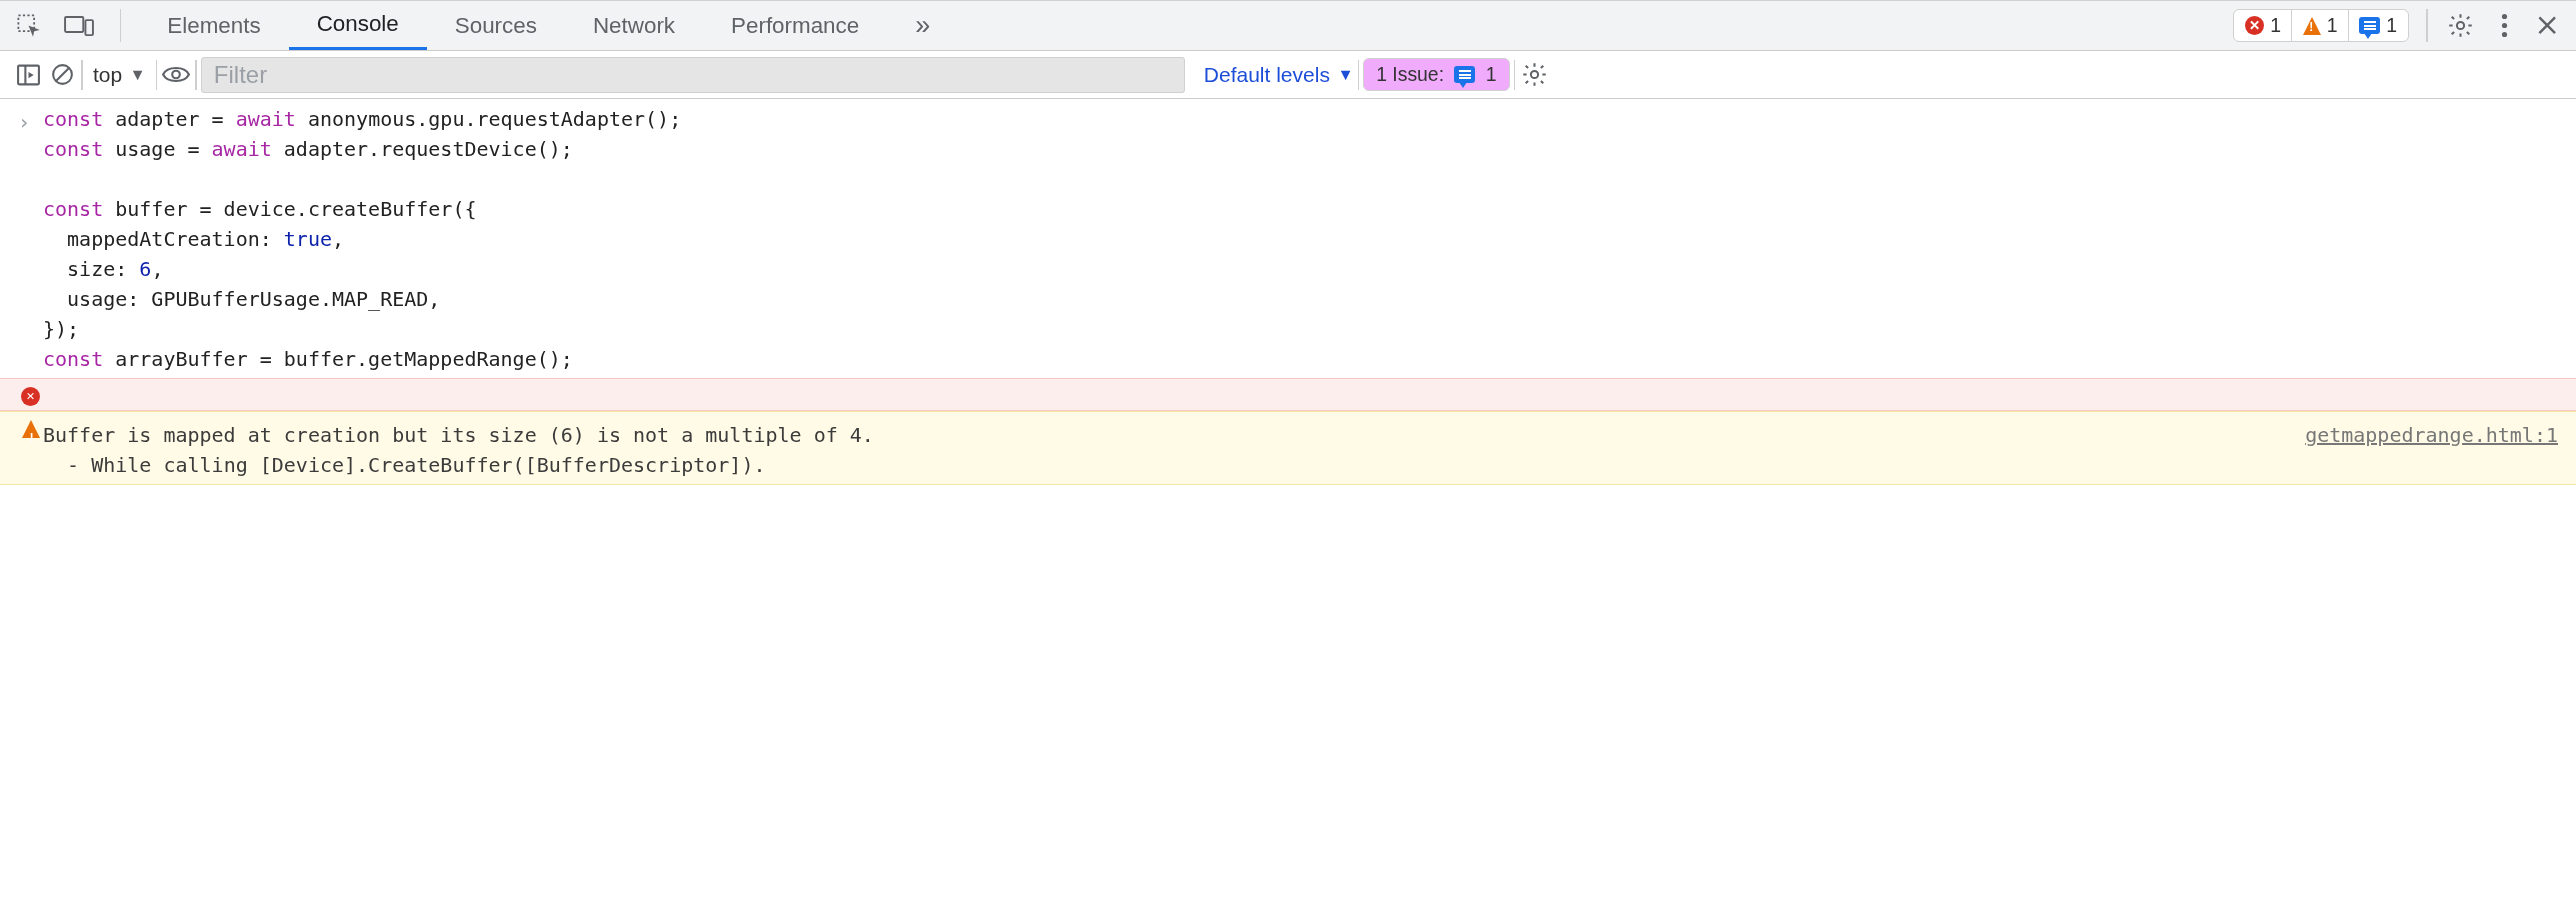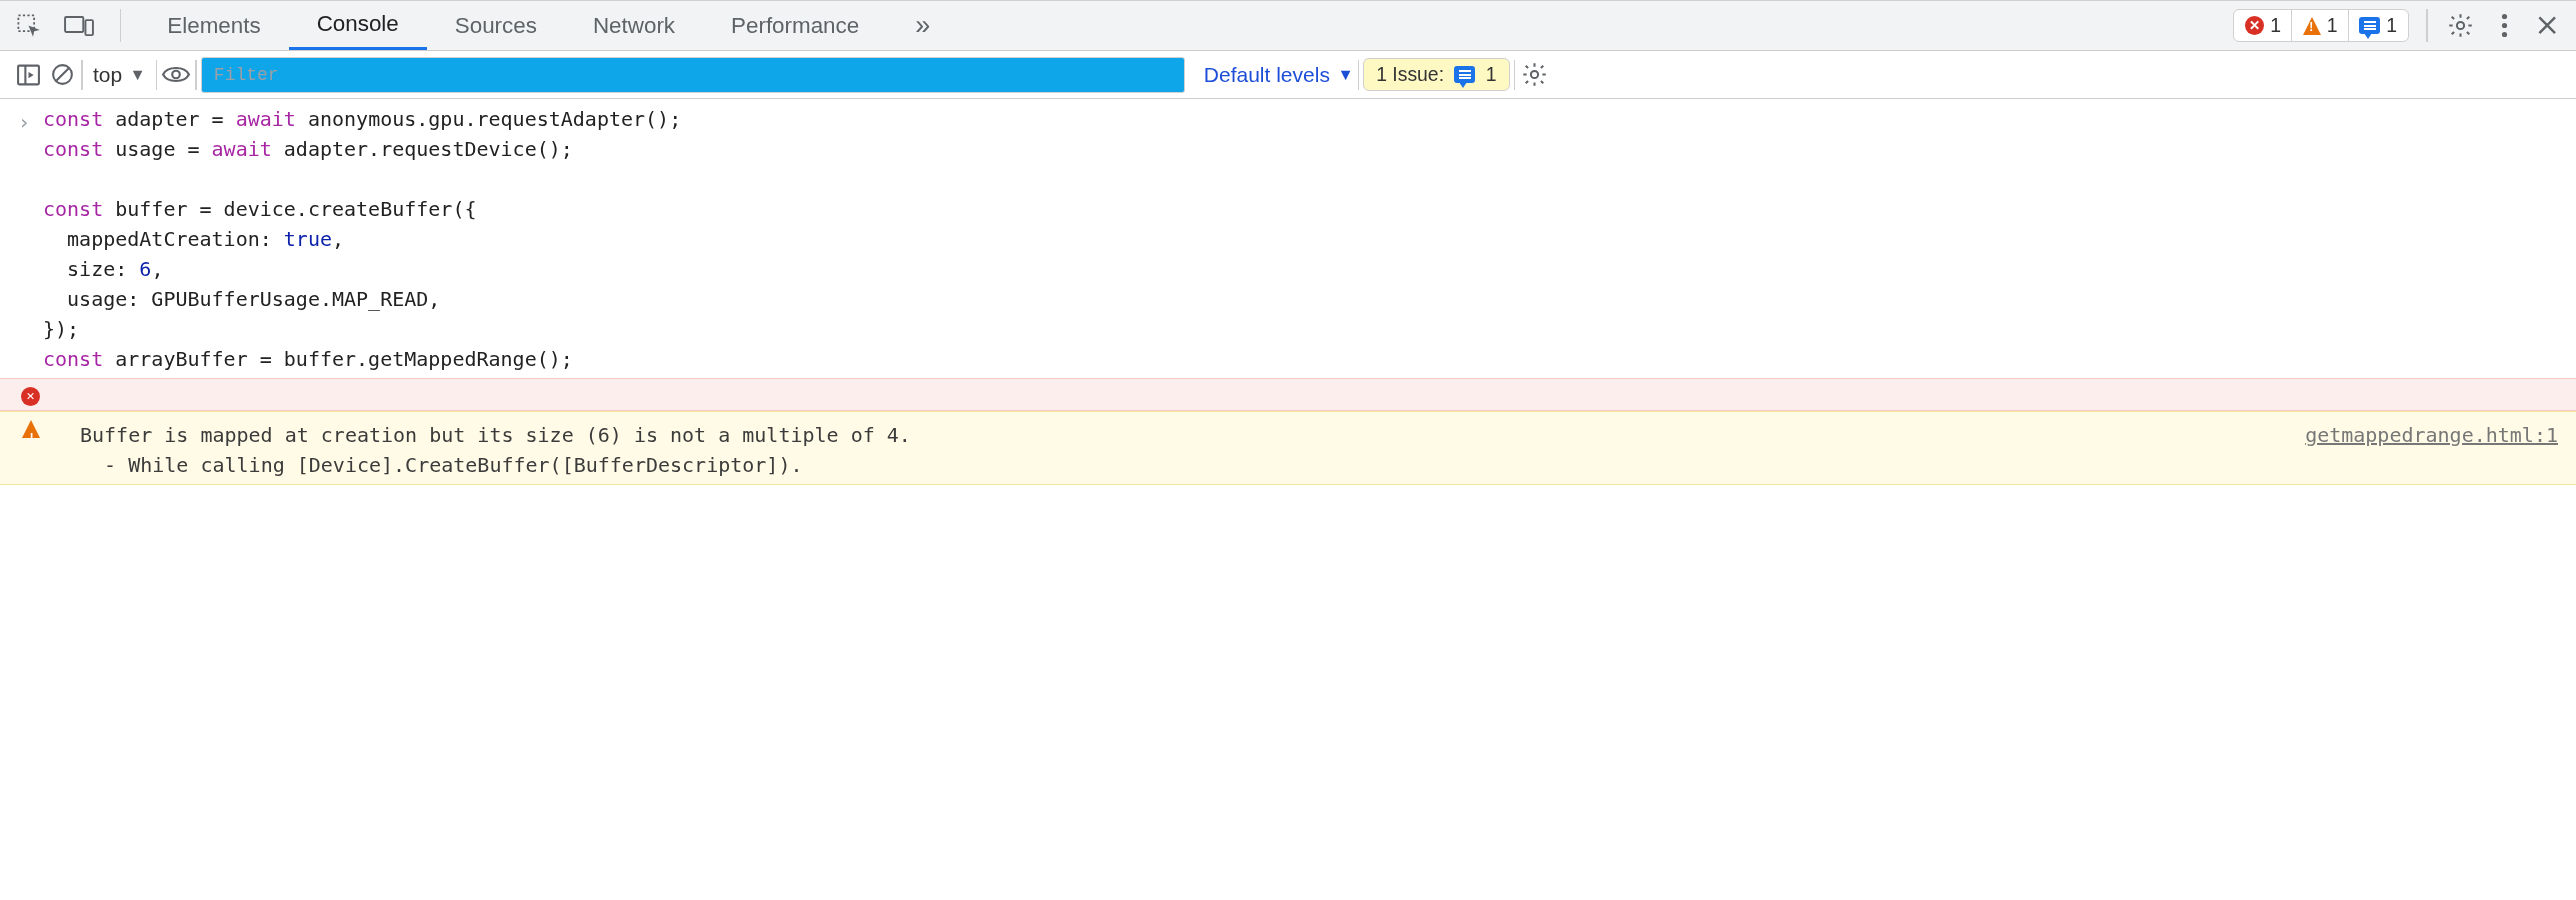--- a/index.html
+++ b/index.html
@@ -49,44 +49,44 @@
   
   .toolbar {
     display: flex; align-items: center; height: 48px; padding: 0 13.4px; gap: 4px;
     border-bottom: 1.5px solid #ccc; background: #fff;
   }
   .tb-icon { width: 30px; height: 30px; display: flex; align-items: center; justify-content: center; color: #5f6368; cursor: pointer; }
   .tb-sep { width: 1.5px; height: 30px; background: #cfcfcf; }
   .context-sel { display: flex; align-items: center; gap: 7.5px; color: #333; font-size: 21px; cursor: pointer; padding: 0 6px;}
   .filter {
     flex: 1; max-width: 984px;
-    height: 36px; border: 1.5px solid #d0d0d0; border-radius: 3px; background: #0ea5e9;
-    font-size: 18px; padding: 0 12px; color: #333; font-family: Liberation Mono, monospace;
+    height: 36px; border: 1.5px solid #d0d0d0; border-radius: 3px; background: #e5e5e5;
+    font-size: 24px; padding: 0 12px; color: #333;
   }
   .filter::placeholder { color: #9aa0a6; }
   .levels { display: flex; align-items: center; gap: 7.5px; color: #1d4ed8; font-size: 21px; cursor: pointer; margin-left: 15px;}
   .issues-badge {
     display: flex; align-items: center; gap: 10.4px; height: 33px; padding: 0 12px;
-    border: 1.5px solid #d0d0d0; border-radius: 6px; background: #fef9c3; font-size: 19.4px; cursor: pointer;
+    border: 1.5px solid #d0d0d0; border-radius: 6px; background: #f0abfc; font-size: 19.4px; cursor: pointer;
   }
 
   
   .console-body { flex: 1; overflow: hidden; font-family: Menlo, Consolas, monospace; font-size: 20px; line-height: 30px; }
   .entry { display: flex; padding: 4.5px 18px; border-bottom: 0.7px solid #eee; }
   .gutter { width: 25px; flex: none; color: #9aa0a6; padding-top: 3px; }
   .code { white-space: pre; color: #222; }
   .kw { color: #a626a4; }
   .await { color: #a626a4; }
   .bool { color: #0d22aa; }
   .num { color: #0d22aa; }
 
   .entry.error { background: #fdeeee; border-top: 0.7px solid #f7c7c5; border-bottom: 0.7px solid #f7c7c5;}
   .entry.error .msg { color: #d93025; padding-top: 3px;}
   .entry.warn { background: #fffbe6; border-top: 0.7px solid #f3e7a1; border-bottom: 0.7px solid #f3e7a1;}
-  .entry.warn .msg { color: #3b3b3b; padding-top:3px;margin-left:37px;}
+  .entry.warn .msg { color: #3b3b3b; padding-top:3px;}
   .msg { white-space: pre-wrap; flex: 1; }
   .src { color: #777; text-decoration: underline; cursor: pointer; margin-left: auto; padding-left: 22.4px; padding-top:3px;}
   .gutter-icon { width: 25px; flex: none; padding-top: 3px; display:flex; justify-content:center;}
 </style>
 </head>
 <body>
 
 <div class="root">
 
   <div class="tabstrip">

